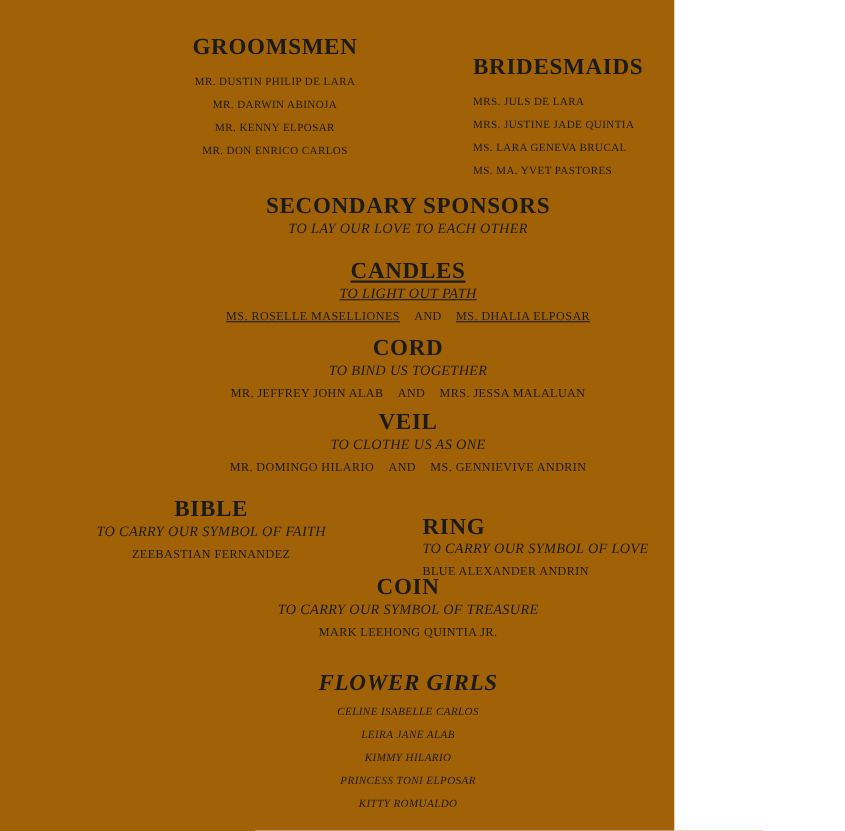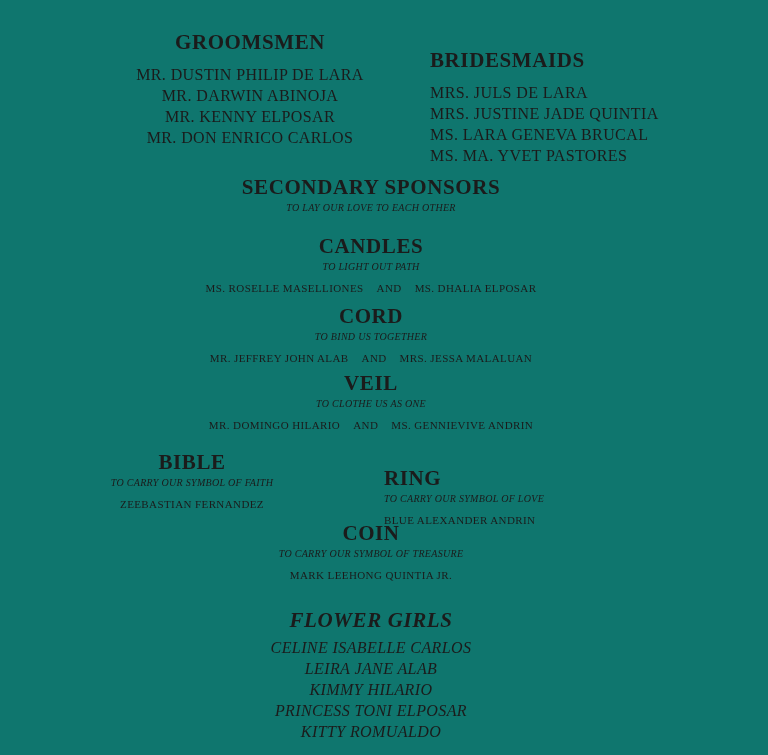--- a/index.html
+++ b/index.html
@@ -9,41 +9,41 @@
   }
   body {
     width: 768px;
     height: 755px;
     font-family: "Liberation Serif", serif;
     color: #1b1b1b;
     overflow: hidden;
   }
   .page {
     position: relative;
-    width: 768px;
+    width: 613px;
     height: 755px;
-    background: #0f766e;
+    background: #a16207;
   }
   .sec-title {
     font-size: 21px;
     font-weight: 700;
     letter-spacing: 0.6px;
     line-height: 24px;
     white-space: nowrap;
   }
   .sec-subtitle {
-    font-size: 10px;
+    font-size: 13px;
     font-style: italic;
     letter-spacing: 0.3px;
     line-height: 15px;
     margin-top: 1px;
     white-space: nowrap;
   }
   .name {
-    font-size: 16px;
+    font-size: 10px;
     letter-spacing: 0.4px;
     line-height: 21px;
     white-space: nowrap;
   }
   .name-line {
     font-size: 11px;
     letter-spacing: 0.4px;
     line-height: 20px;
     margin-top: 4px;
     white-space: nowrap;
@@ -71,21 +71,21 @@
     margin-top: 10px;
   }
   
   .center-block {
     position: absolute;
     left: 0;
     width: 742px;
     text-align: center;
   }
   .blk-secondary { top: 175px; }
-  .blk-candles   { top: 234px; }
+  .blk-candles   { top: 234px; text-decoration: underline; }
   .blk-cord      { top: 304px; }
   .blk-veil      { top: 371px; }
   .blk-coin      { top: 521px; }
   .blk-flower    { top: 608px; font-style: italic; }
   
   .row-bible-ring {
     position: absolute;
     top: 450px;
     left: 0;
     width: 768px;

